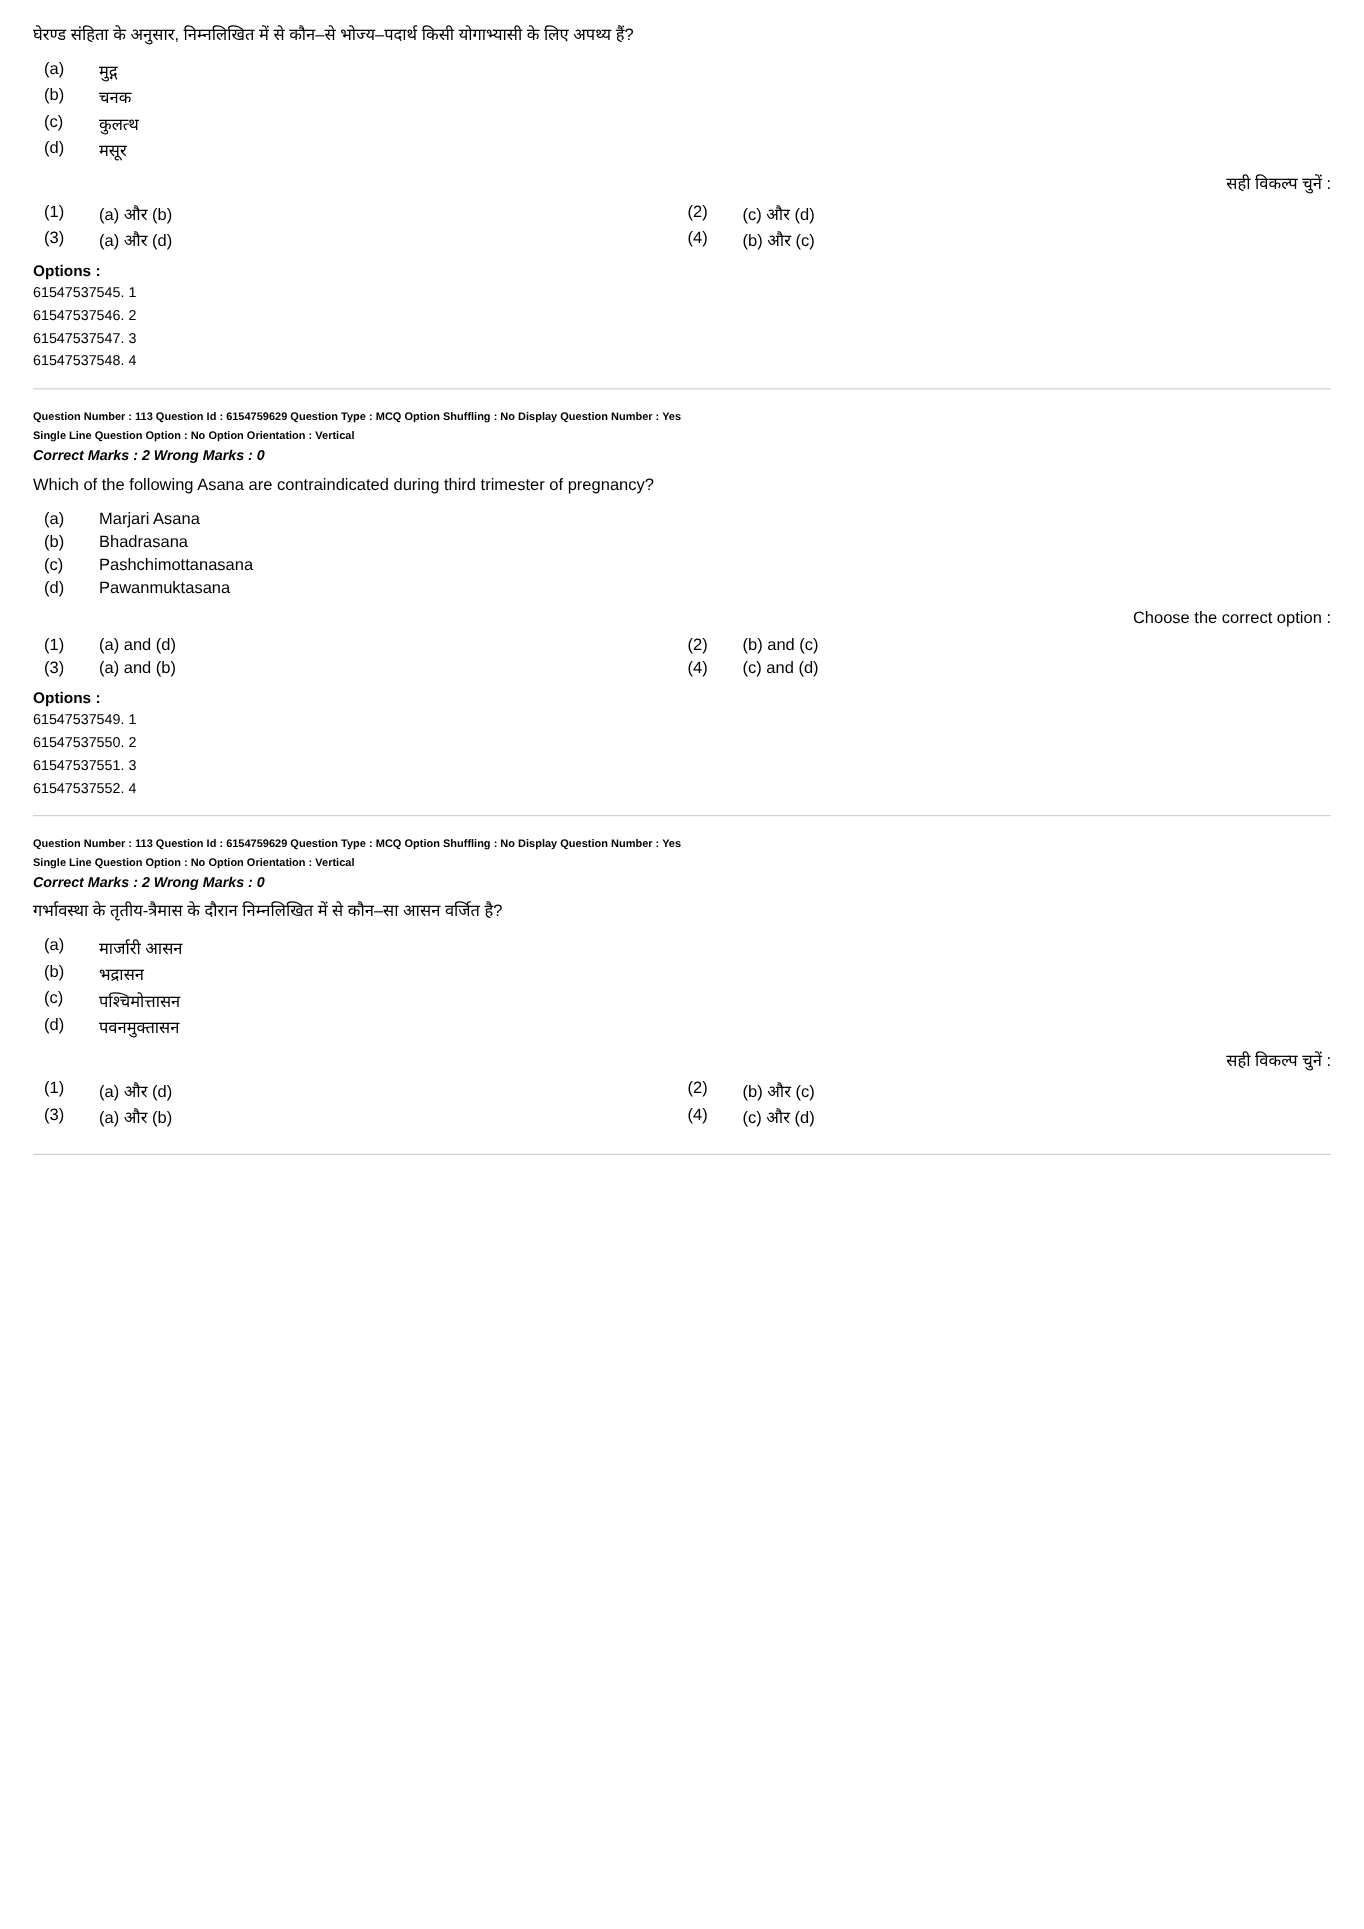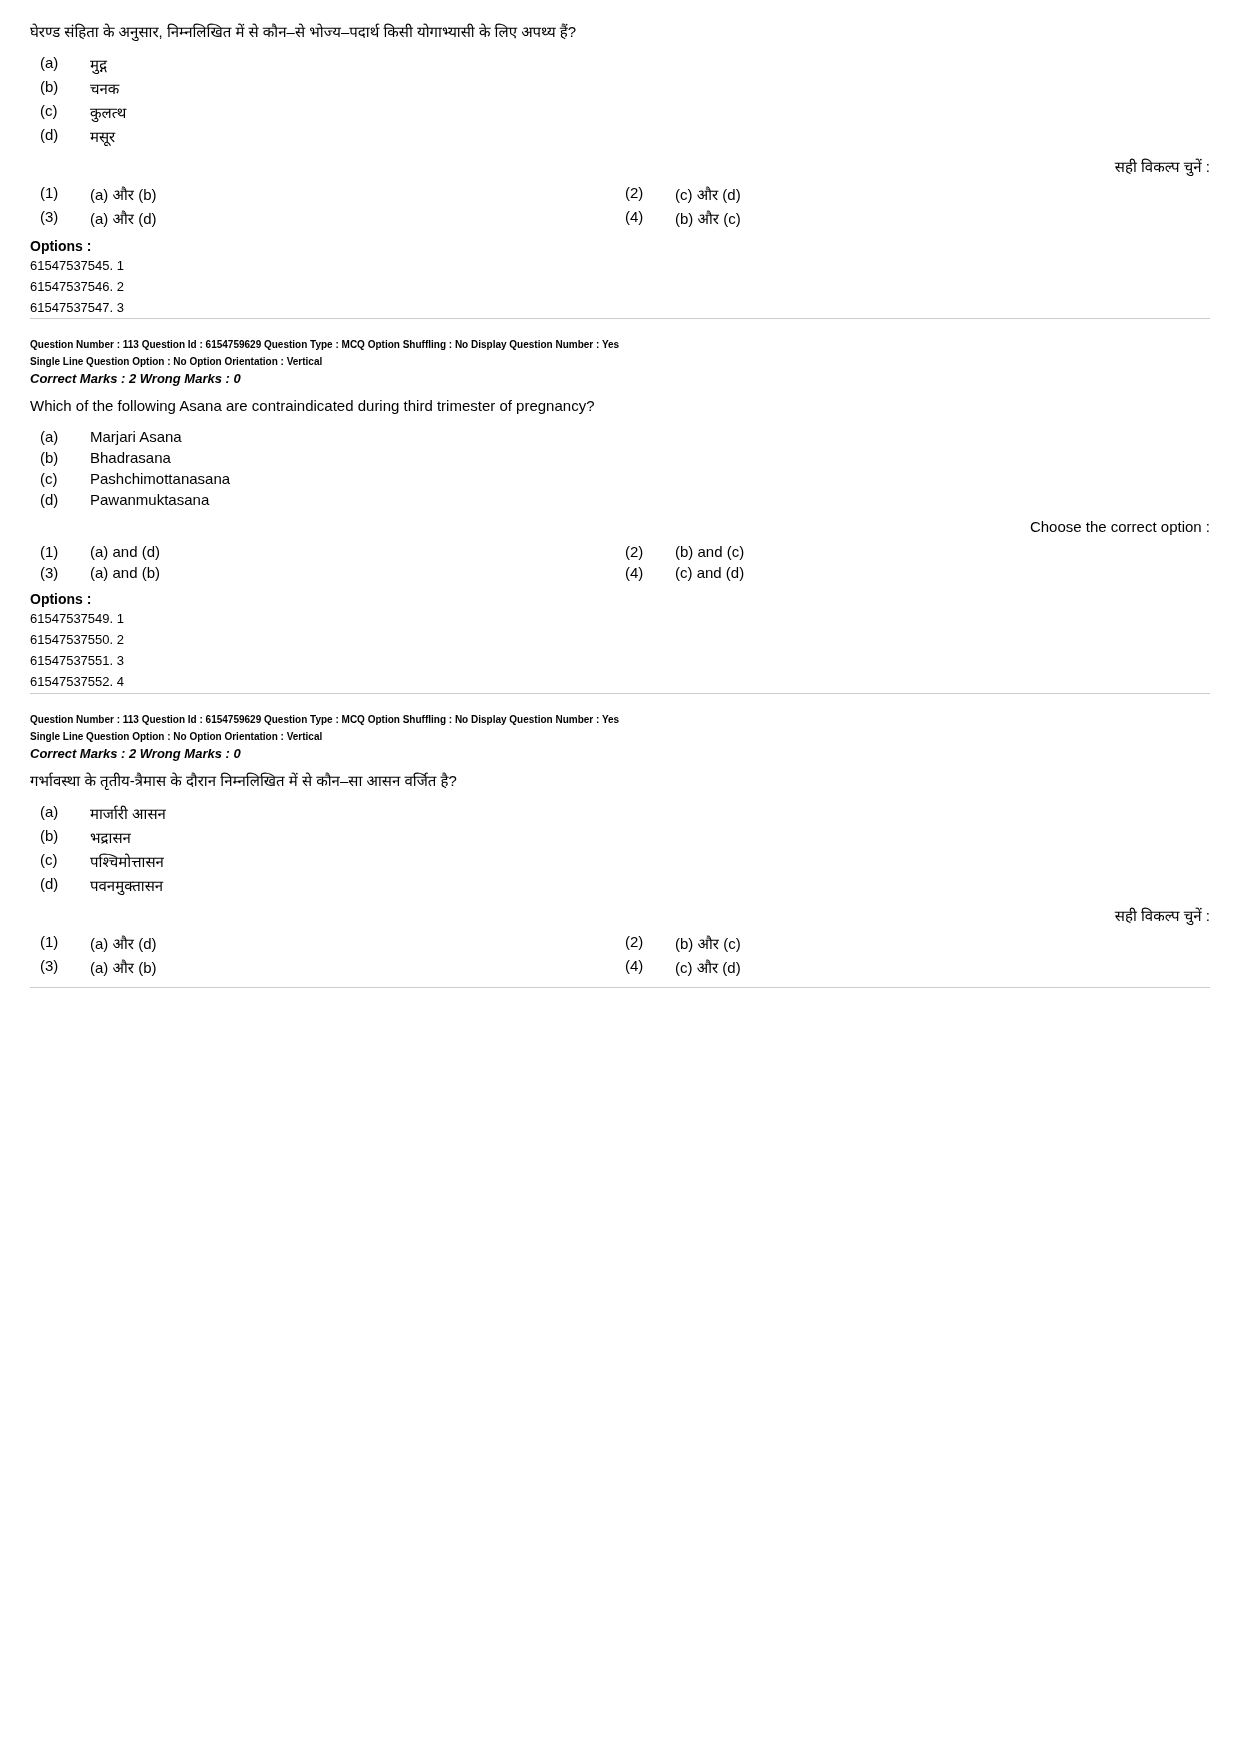--- a/index.html
+++ b/index.html
@@ -12,20 +12,21 @@
       font-size: 15px;
       background: #fff;
       color: #000;
       width: 1240px;
       min-height: 1754px;
       padding: 20px 30px;
     }
     .question-block {
       margin-bottom: 18px;
       border-bottom: 1px solid #ccc;
+      padding-bottom: 14px;
     }
     .question-meta {
       font-size: 10px;
       font-weight: bold;
       margin-bottom: 2px;
       line-height: 1.5;
     }
     .question-marks {
       font-size: 13px;
       font-weight: bold;
@@ -127,20 +128,21 @@
     <div class="answer-item">
       <span class="answer-num">(4)</span>
       <span>(b) और (c)</span>
     </div>
   </div>
   <div class="options-section">
     <div class="options-title">Options :</div>
     <div class="options-code">61547537545. 1</div>
     <div class="options-code">61547537546. 2</div>
     <div class="options-code">61547537547. 3</div>
+    <div class="options-code">61547537548. 4</div>
   </div>
 </div>
 
 <div class="question-block">
   <div class="question-meta">Question Number : 113  Question Id : 6154759629  Question Type : MCQ  Option Shuffling : No  Display Question Number : Yes</div>
   <div class="question-meta">Single Line Question Option : No  Option Orientation : Vertical</div>
   <div class="question-marks">Correct Marks : 2  Wrong Marks : 0</div>
   <div class="question-text">Which of the following Asana are contraindicated during third trimester of pregnancy?</div>
   <ul class="options-list">
     <li>

